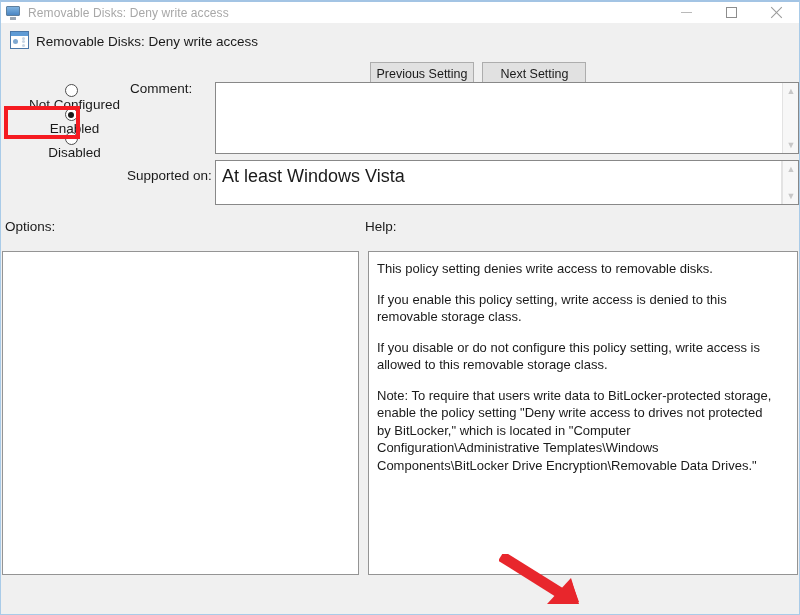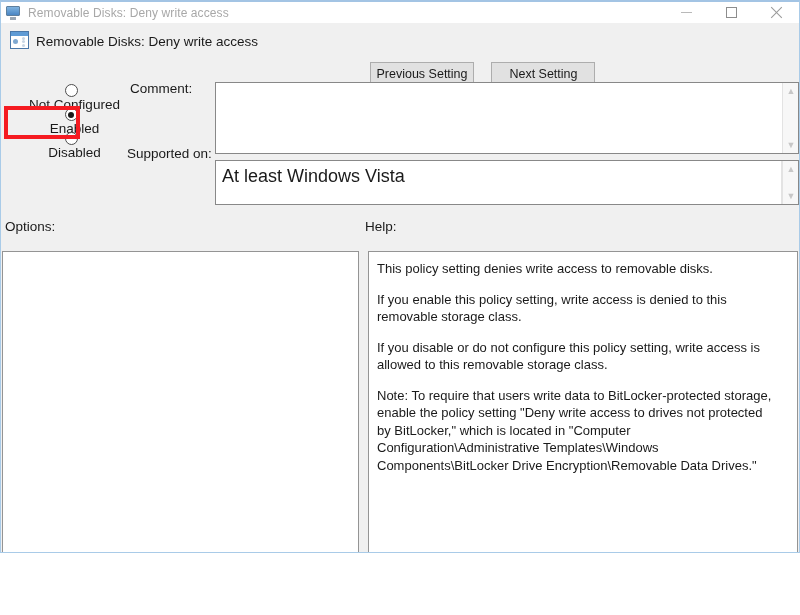--- a/index.html
+++ b/index.html
@@ -10,21 +10,21 @@
     width: 800px;
     height: 615px;
     overflow: hidden;
     font-family: "Liberation Sans", sans-serif;
     background: #ffffff;
   }
 
   .window {
     position: relative;
     width: 800px;
-    height: 553px;
+    height: 615px;
     box-sizing: border-box;
     border-left: 1px solid #a9cbe8;
     border-top: 2px solid #a3c4e4;
     border-right: 1px solid #a9cbe8;
     border-bottom: 1px solid #a9cbe8;
     background: #f0f0f0;
     overflow: hidden;
   }
 
   
@@ -165,21 +165,21 @@
     color: #1a1a1a;
     text-align: center;
     box-sizing: border-box;
     cursor: default;
     line-height: 1;
     padding: 0;
   }
   .btn-prev { width: 104px; height: 25px; }
   .btn-next {
     width: 104px; height: 25px;
-    margin-left: 13px;
+    margin-left: 4px;
   }
   .btn-inner {
     display: flex;
     align-items: center;
     justify-content: center;
     width: 100%; height: 100%;
   }
 
   
   .radio-group {
@@ -228,21 +228,21 @@
   }
 
   
   .field-label {
     position: absolute;
     font-size: 13.5px;
     color: #1a1a1a;
     white-space: nowrap;
   }
   .lbl-comment { left: 129px; top: 79px; }
-  .lbl-supported { left: 126px; top: 144px; }
+  .lbl-supported { left: 126px; top: 166px; }
 
   .textbox {
     position: absolute;
     background: #ffffff;
     border: 1px solid #888888;
     box-sizing: border-box;
     overflow: hidden;
   }
   .box-comment {
     left: 214px; top: 80px;

